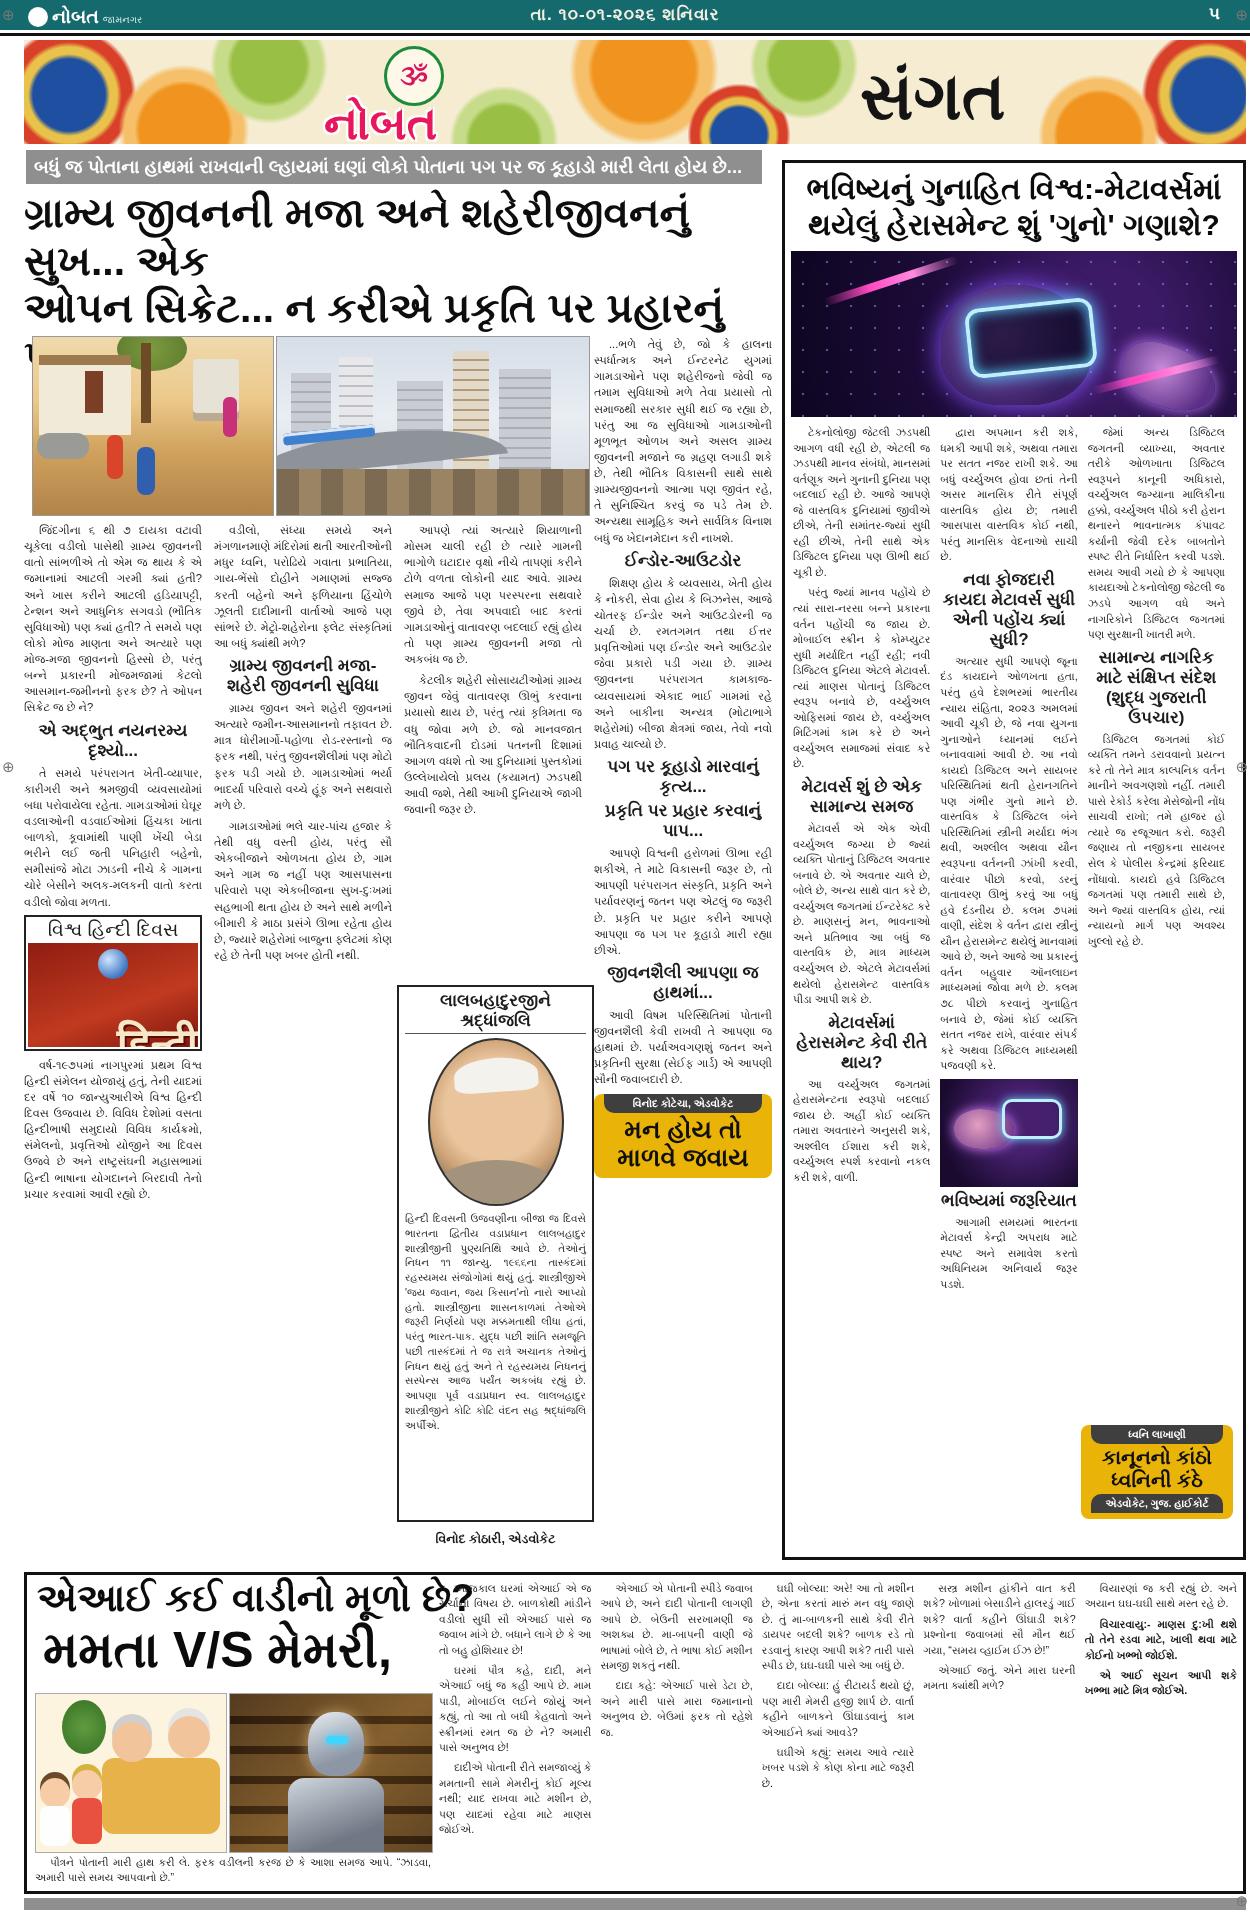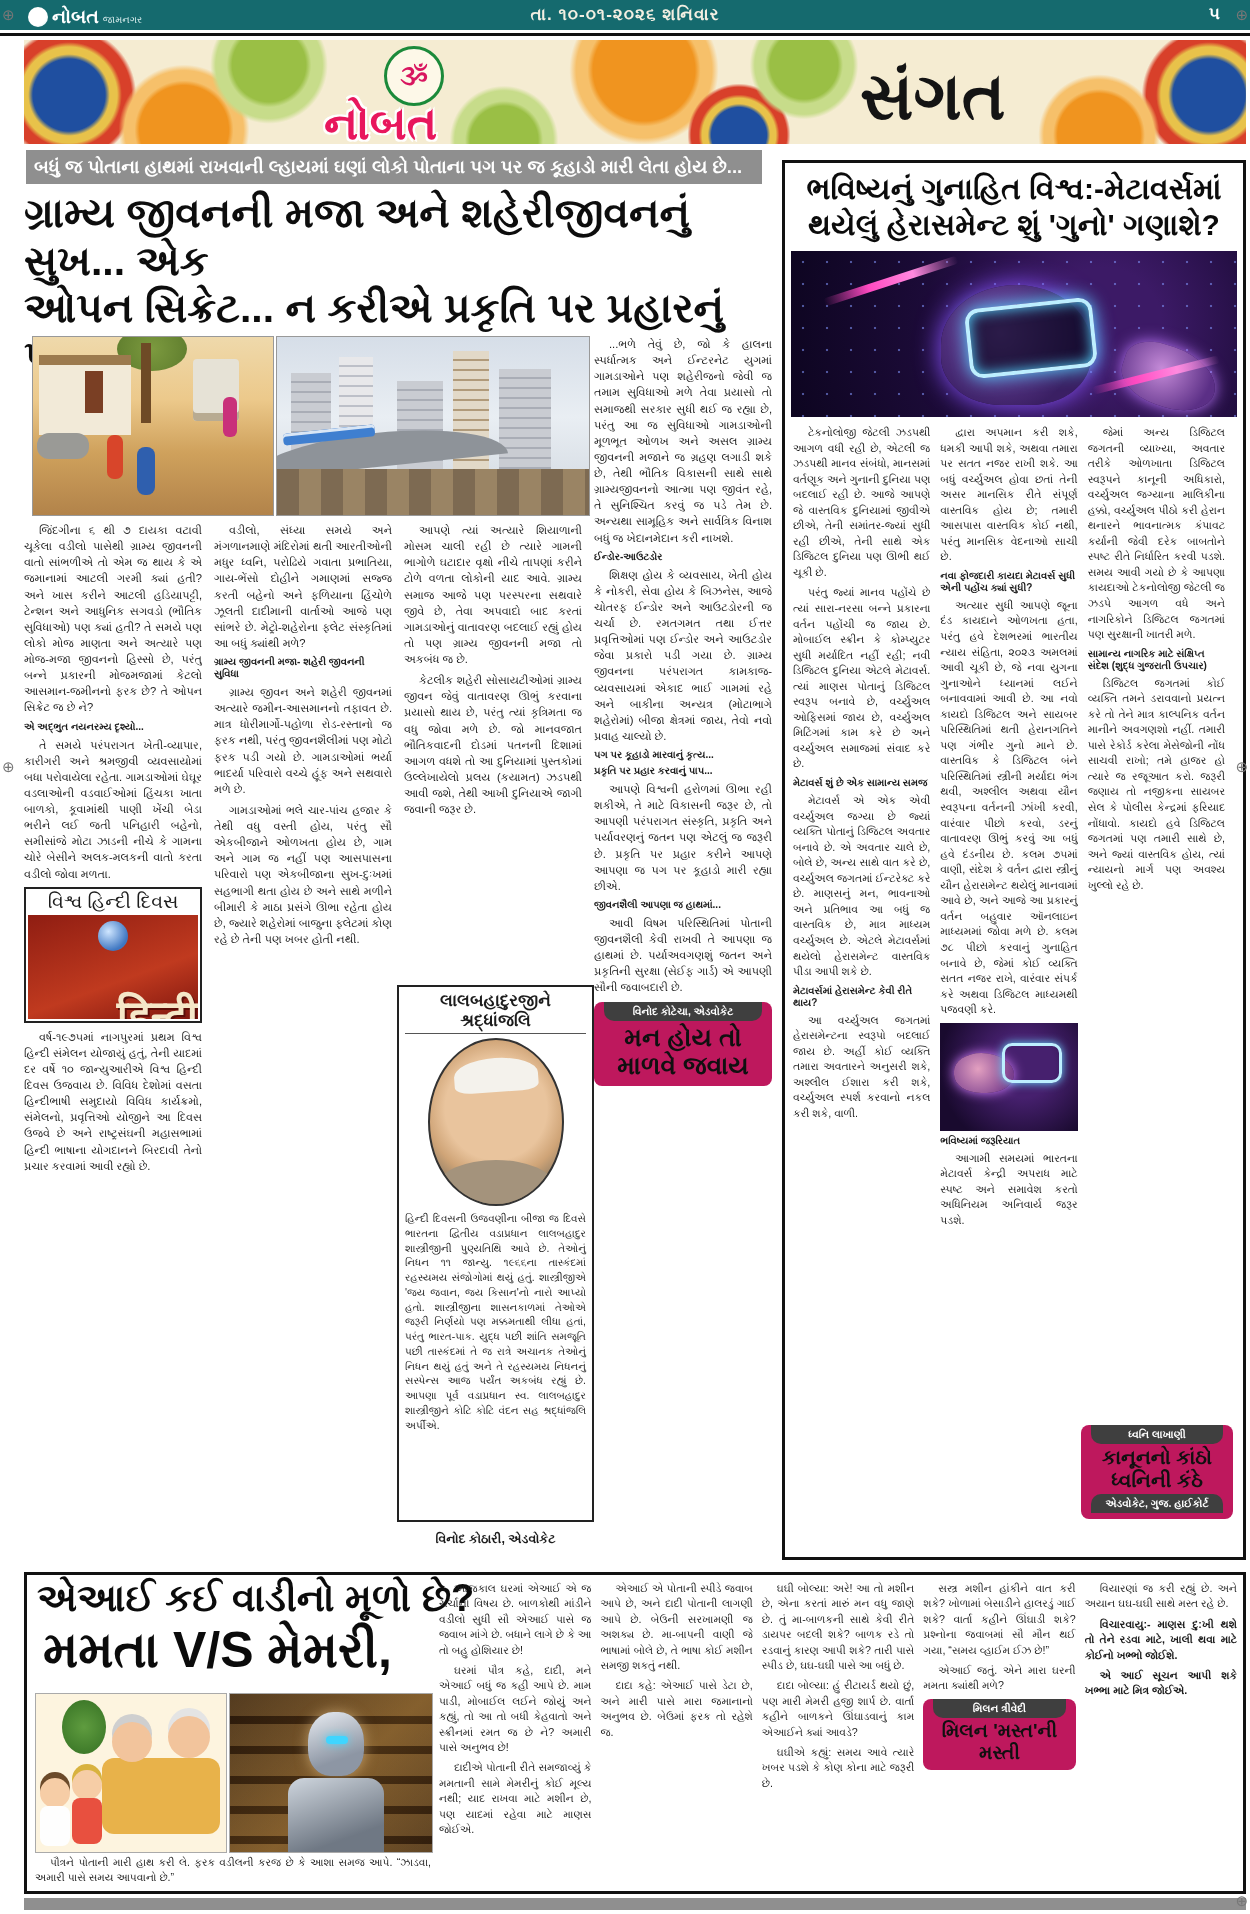--- a/index.html
+++ b/index.html
@@ -18,21 +18,21 @@
   .mh-blob{position:absolute;border-radius:50%;}
   .b-blue{background:radial-gradient(circle,#1f4fa0 0 30%,#e8c24a 34% 40%,#d8402a 44% 52%,transparent 56%);}
   .b-orange{background:radial-gradient(circle,#f0941f 0 45%,#f6c06a 50% 60%,transparent 66%);}
   .b-green{background:radial-gradient(circle,#9abf45 0 40%,#c7dc8a 46% 58%,transparent 64%);}
   .mh-emblem{position:absolute;left:360px;top:6px;width:54px;height:54px;border:3px solid #1b8a3a;border-radius:50%;background:#fdf8e8;display:flex;align-items:center;justify-content:center;color:#d8155f;font-size:26px;font-weight:bold;}
   .mh-brand{position:absolute;left:300px;top:56px;font-size:46px;font-weight:bold;color:#e8175d;text-shadow:0 0 2px #fff,2px 2px 0 #fff,-2px -2px 0 #fff,2px -2px 0 #fff,-2px 2px 0 #fff;}
   .mh-section{position:absolute;left:836px;top:18px;font-size:66px;font-weight:bold;color:#141414;font-family:"DejaVu Sans",sans-serif;}
   
   .para{font-size:11.2px;line-height:1.44;text-align:justify;text-indent:15px;margin:0 0 5px 0;}
   .bold{font-weight:bold;}
-  .subhead{font-weight:bold;font-size:10px;margin:4px 0 4px 0;}
+  .subhead{font-weight:bold;font-size:17px;text-align:center;margin:4px 0 4px 0;}
   .col{overflow:hidden;}
   
   #left-article{position:absolute;left:24px;top:150px;width:748px;height:1410px;}
   .kicker{position:absolute;left:2px;top:0;width:736px;height:34px;background:#8f8f8f;color:#ffffff;font-weight:bold;font-size:18.5px;line-height:34px;padding-left:8px;box-sizing:border-box;white-space:nowrap;overflow:hidden;}
   .l-head{position:absolute;left:0;top:40px;width:748px;font-size:41px;line-height:1.16;font-weight:bold;color:#0d0d0d;}
   .lcols{position:absolute;left:0;top:186px;width:748px;height:1224px;display:flex;gap:12px;}
   .lcols .col{flex:1 1 0;}
   .img-spacer{height:186px;}
   
   .img-village{position:absolute;left:8px;top:186px;width:240px;height:178px;background:linear-gradient(180deg,#efd9ab 0%,#ecc98b 35%,#cfa15c 65%,#b2834a 100%);overflow:hidden;border:1px solid #999;}
@@ -64,21 +64,21 @@
   .h-word{position:absolute;left:0;right:0;top:34px;text-align:right;color:#f5e7c8;font-size:43px;font-weight:bold;font-family:"DejaVu Serif",serif;text-shadow:2px 2px 0 #5a0d08;margin-top:36px;}
   
   .shastri-box{position:absolute;left:373px;top:835px;width:197px;height:537px;background:#fff;border:2px solid #222;box-sizing:border-box;padding:4px 6px;overflow:hidden;}
   .sh-title{font-weight:bold;font-size:17px;text-align:center;border-bottom:1px solid #555;padding-bottom:2px;margin-bottom:4px;}
   .img-shastri{width:132px;height:164px;margin:2px auto 6px auto;border:2px solid #333;border-radius:50%;background:radial-gradient(circle at 50% 42%,#e9c49d 0 44%,#cfa477 60%,#8a7a64 78%,#6f6354 100%);position:relative;overflow:hidden;}
   .sh-cap{position:absolute;left:24px;top:18px;width:84px;height:34px;background:#f4f2ec;border-radius:50% 50% 20% 20%;transform:rotate(-4deg);}
   .sh-coat{position:absolute;left:8px;bottom:-8px;width:116px;height:52px;background:#a4937c;border-radius:50% 50% 0 0;}
   .sh-body{font-size:10.4px;line-height:1.42;text-align:justify;}
   .l-byline{position:absolute;left:373px;top:1382px;width:197px;text-align:center;font-weight:bold;font-size:12.5px;}
   
-  .gray-box{background:#be185d;border-radius:8px;padding:0 0 6px 0;overflow:hidden;}
+  .gray-box{background:#eab308;border-radius:8px;padding:0 0 6px 0;overflow:hidden;}
   .gb-chip{background:#3f3f3f;color:#fff;font-weight:bold;font-size:10.5px;text-align:center;padding:3px 4px;border-radius:0 0 10px 10px;margin:0 10px 2px 10px;}
   .gb-chip-b{background:#3f3f3f;color:#fff;font-weight:bold;font-size:10.5px;text-align:center;padding:3px 4px;border-radius:10px 10px 0 0;margin:2px 10px 0 10px;}
   .gb-line{font-weight:bold;text-align:center;line-height:1.15;color:#101010;}
   .man-box{margin-top:6px;}
   .man-box .gb-line{font-size:25px;}
   
   #right-article{position:absolute;left:782px;top:160px;width:464px;height:1400px;border:3px solid #111;box-sizing:border-box;background:#fff;}
   .r-head{text-align:center;font-size:30px;font-weight:bold;line-height:1.2;padding:8px 4px 6px 4px;color:#0b0b0b;}
   .img-vr{margin:2px 6px;height:166px;background:radial-gradient(circle at 70% 45%,#3c1a66 0 18%,#1c0b38 55%,#0d0520 100%);position:relative;overflow:hidden;}
   .vr-dots{position:absolute;inset:0;background-image:radial-gradient(circle,rgba(130,150,255,.55) 1px,transparent 1.6px);background-size:24px 22px;}
@@ -328,25 +328,20 @@
         <div class="para">દાદા કહે: એઆઈ પાસે ડેટા છે, અને મારી પાસે મારા જમાનાનો અનુભવ છે. બેઉમાં ફરક તો રહેશે જ.</div>
       </div>
     <div class="col">
         <div class="para">ઘઘી બોલ્યા: અરે! આ તો મશીન છે, એના કરતાં મારું મન વધુ જાણે છે. તું મા-બાળકની સાથે કેવી રીતે ડાયપર બદલી શકે? બાળક રડે તો રડવાનું કારણ આપી શકે? તારી પાસે સ્પીડ છે, ઘઘ-ઘઘી પાસે આ બધું છે.</div>
         <div class="para">દાદા બોલ્યા: હું રીટાયર્ડ થયો છું, પણ મારી મેમરી હજી શાર્પ છે. વાર્તા કહીને બાળકને ઊંઘાડવાનું કામ એઆઈને ક્યાં આવડે?</div>
         <div class="para">ઘઘીએ કહ્યું: સમય આવે ત્યારે ખબર પડશે કે કોણ કોના માટે જરૂરી છે.</div>
       </div>
     <div class="col">
         <div class="para">સસ્ત્ર મશીન હાંકીને વાત કરી શકે? ખોળામાં બેસાડીને હાલરડું ગાઈ શકે? વાર્તા કહીને ઊંઘાડી શકે? પ્રશ્નોના જવાબમાં સૌ મૌન થઈ ગયા, “સમય વ્હાઈમ ઈઝ છે!”</div>
         <div class="para">એઆઈ જતું. એને મારા ઘરની મમતા ક્યાંથી મળે?</div>
-        <div class="gray-box milan-box">
-          <div class="gb-chip">મિલન ત્રીવેદી</div>
-          <div class="gb-line">મિલન 'મસ્ત'ની</div>
-          <div class="gb-line">મસ્તી</div>
-        </div>
       </div>
     <div class="col">
         <div class="para">વિયારણાં જ કરી રહ્યું છે. અને અયાન ઘઘ-ઘઘી સાથે મસ્ત રહે છે.</div>
         <div class="para bold">વિચારવાયુ:- માણસ દુ:ખી થશે તો તેને રડવા માટે, ખાલી થવા માટે કોઈનો ખભ્ભો જોઈશે.</div>
         <div class="para bold">એ આઈ સૂચન આપી શકે ખભ્ભા માટે મિત્ર જોઈએ.</div>
       </div>
   </div>
 </div>
 
 <div id="bottom-bar"></div>

